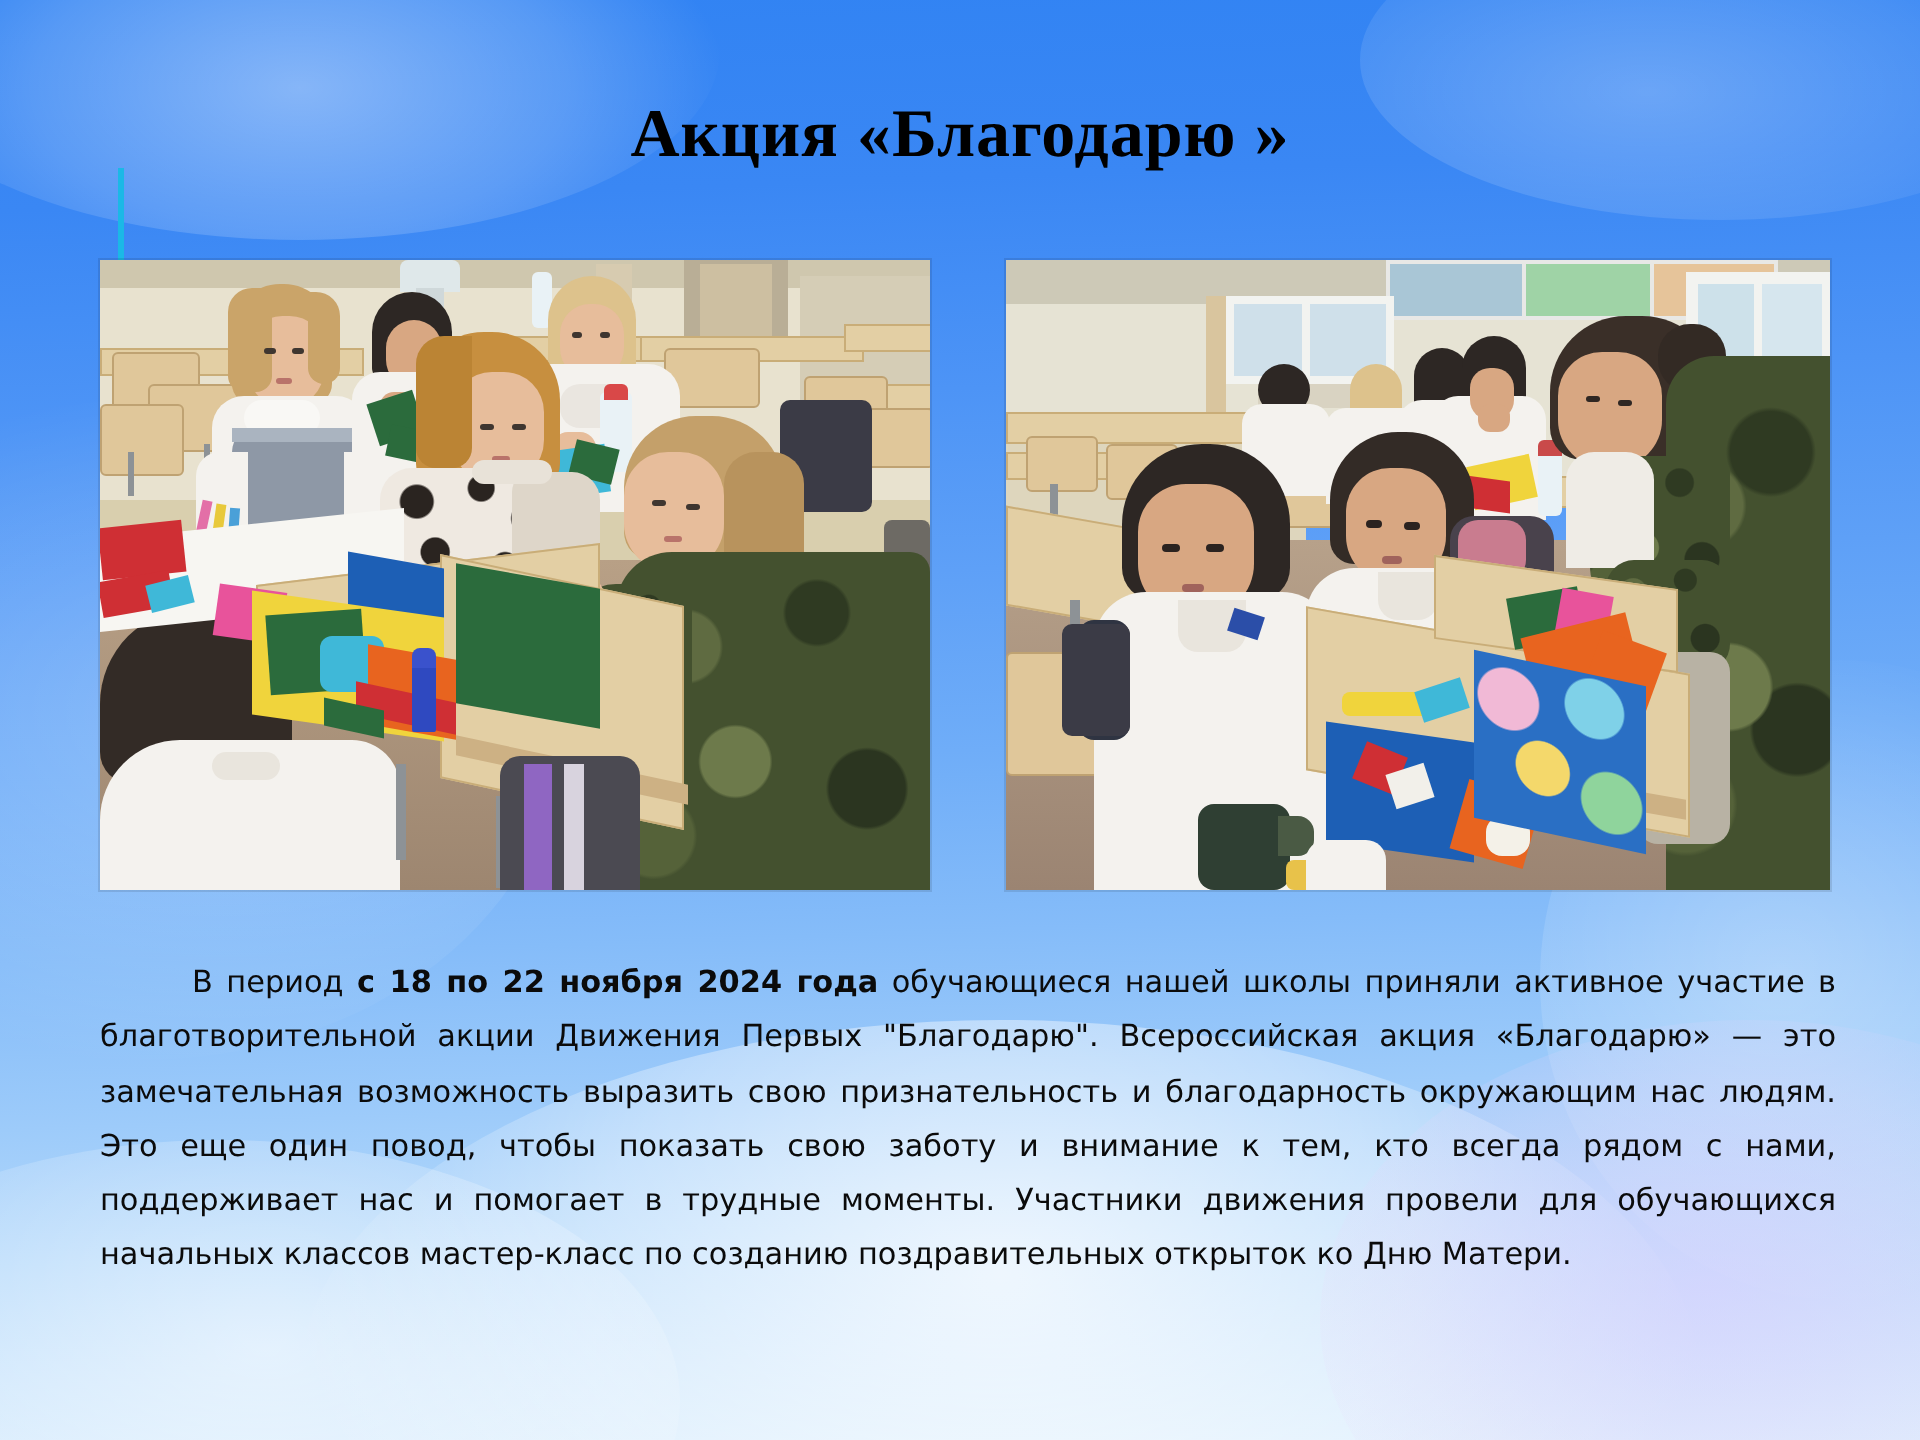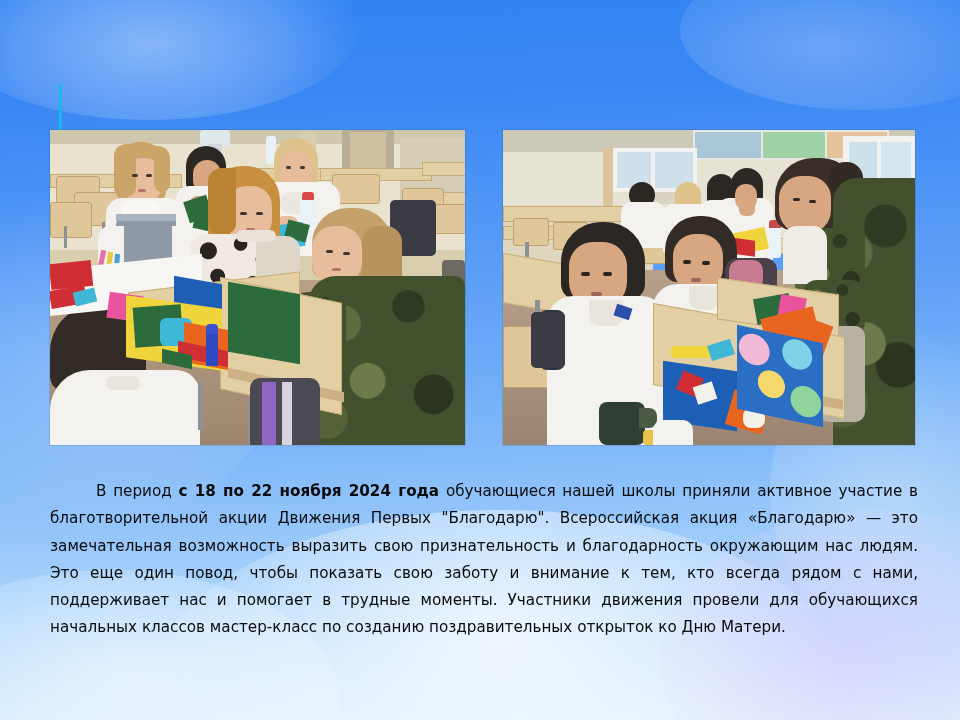--- a/index.html
+++ b/index.html
@@ -176,20 +176,21 @@
   <div class="cloud" id="cloud-top-left"></div>
   <div class="cloud" id="cloud-top-right"></div>
   <div class="cloud" id="cloud-left-mid"></div>
   <div class="cloud" id="cloud-right-edge"></div>
   <div class="cloud" id="cloud-bottom-left"></div>
   <div class="cloud" id="cloud-bottom-center"></div>
   <div class="cloud" id="cloud-bottom-right"></div>
 
   <div id="accent-bar"></div>
 
+  <div id="slide-title">Акция «Благодарю »</div>
 
   <div class="photo" id="photo-left">
     <div class="photo-scene">
 
       <div class="el wall-upper" style="left:0;top:0;width:415px;height:150px;"></div>
       <div class="el" style="left:0;top:0;width:415px;height:14px;background:#cfc7ae;"></div>
       <div class="el wall-lower" style="left:0;top:120px;width:415px;height:60px;"></div>
       <div class="el floor" style="left:0;top:150px;width:415px;height:165px;background:linear-gradient(180deg,#b8a086,#9d8670);"></div>
 
       <div class="el" style="left:292px;top:0;width:52px;height:40px;background:#b9ae96;"></div>

